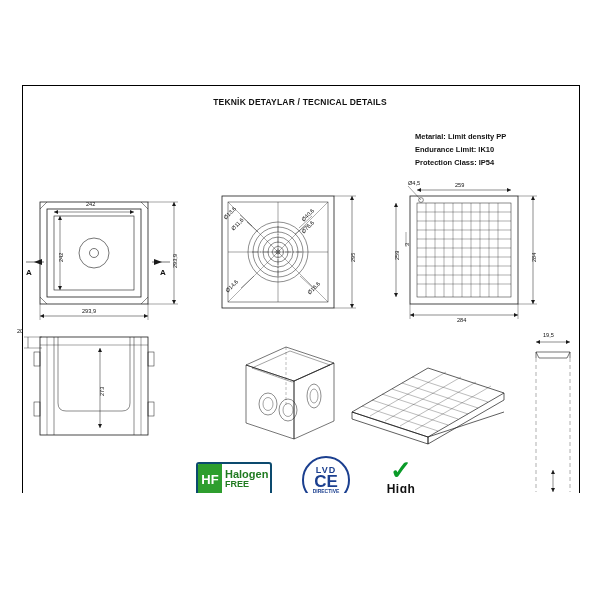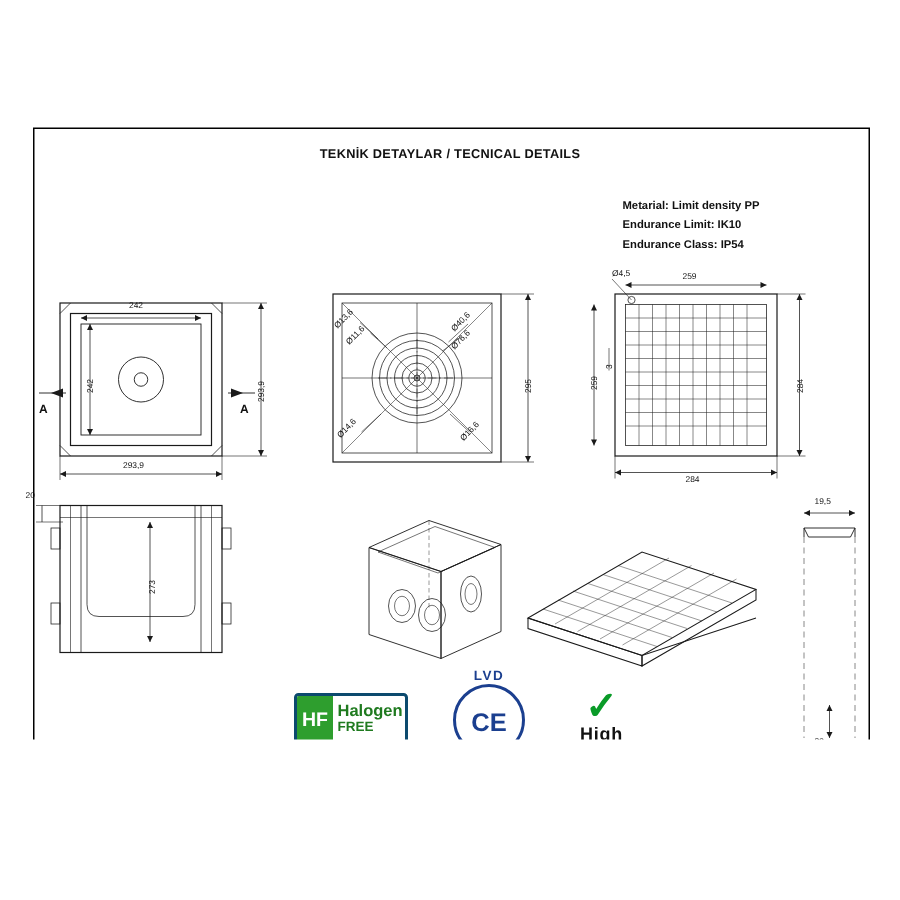--- a/index.html
+++ b/index.html
@@ -22,21 +22,21 @@
   svg{position:absolute;left:0;top:0;width:600px;height:600px;pointer-events:none;}
 
   
   .logo{position:absolute;}
   #hf-logo{left:196px;top:462px;width:72px;height:30px;border:2px solid #0c4a6e;border-radius:3px;background:#fff;display:flex;align-items:center;overflow:hidden;}
   #hf-logo .hf{width:24px;height:100%;background:#2e9e2e;color:#fff;font-weight:bold;font-size:13px;display:flex;align-items:center;justify-content:center;}
   #hf-logo .txt{flex:1;padding-left:3px;color:#1f7a1f;font-weight:bold;line-height:10px;}
   #hf-logo .txt .l1{font-size:11px;}
   #hf-logo .txt .l2{font-size:9px;}
 
-  #lvd-logo{left:302px;top:456px;width:44px;height:44px;border-radius:50%;border:2px solid #1b3f8f;background:#fff;display:flex;flex-direction:column;align-items:center;justify-content:center;color:#1b3f8f;font-weight:bold;gap:20px;}
+  #lvd-logo{left:302px;top:456px;width:44px;height:44px;border-radius:50%;border:2px solid #1b3f8f;background:#fff;display:flex;flex-direction:column;align-items:center;justify-content:center;color:#1b3f8f;font-weight:bold;}
   #lvd-logo .t1{font-size:9px;line-height:9px;letter-spacing:1px;}
   #lvd-logo .t2{font-size:17px;line-height:13px;}
   #lvd-logo .t3{font-size:5px;line-height:6px;}
 
   #rohs-logo{left:375px;top:458px;width:52px;height:40px;text-align:center;}
   #rohs-logo .tick{font-size:26px;color:#0a9b28;line-height:24px;font-weight:bold;}
   #rohs-logo .rohs{font-size:12px;font-weight:bold;color:#111;letter-spacing:.5px;}
 </style>
 </head>
 <body>
@@ -44,21 +44,21 @@
 <div id="sheet">
 
   <div class="frame"></div>
 
   <div class="title">TEKNİK DETAYLAR / TECNICAL DETAILS</div>
 
 
   <div class="specs right">
     <div>Metarial: Limit density PP</div>
     <div>Endurance Limit: IK10</div>
-    <div>Endurance Class: IP54</div>
+    <div>Protection Class: IP54</div>
   </div>
 
   <svg viewBox="0 0 600 600" xmlns="http://www.w3.org/2000/svg">
     <g fill="none" stroke="#1a1a1a" stroke-width="0.8">
 
       <rect x="40" y="202" width="108" height="102"></rect>
       <rect x="47" y="209" width="94" height="88"></rect>
       <rect x="54" y="216" width="80" height="74" stroke-width="0.6"></rect>
       <circle cx="94" cy="253" r="15" stroke-width="0.6"></circle>
       <circle cx="94" cy="253" r="4.5" stroke-width="0.6"></circle>

